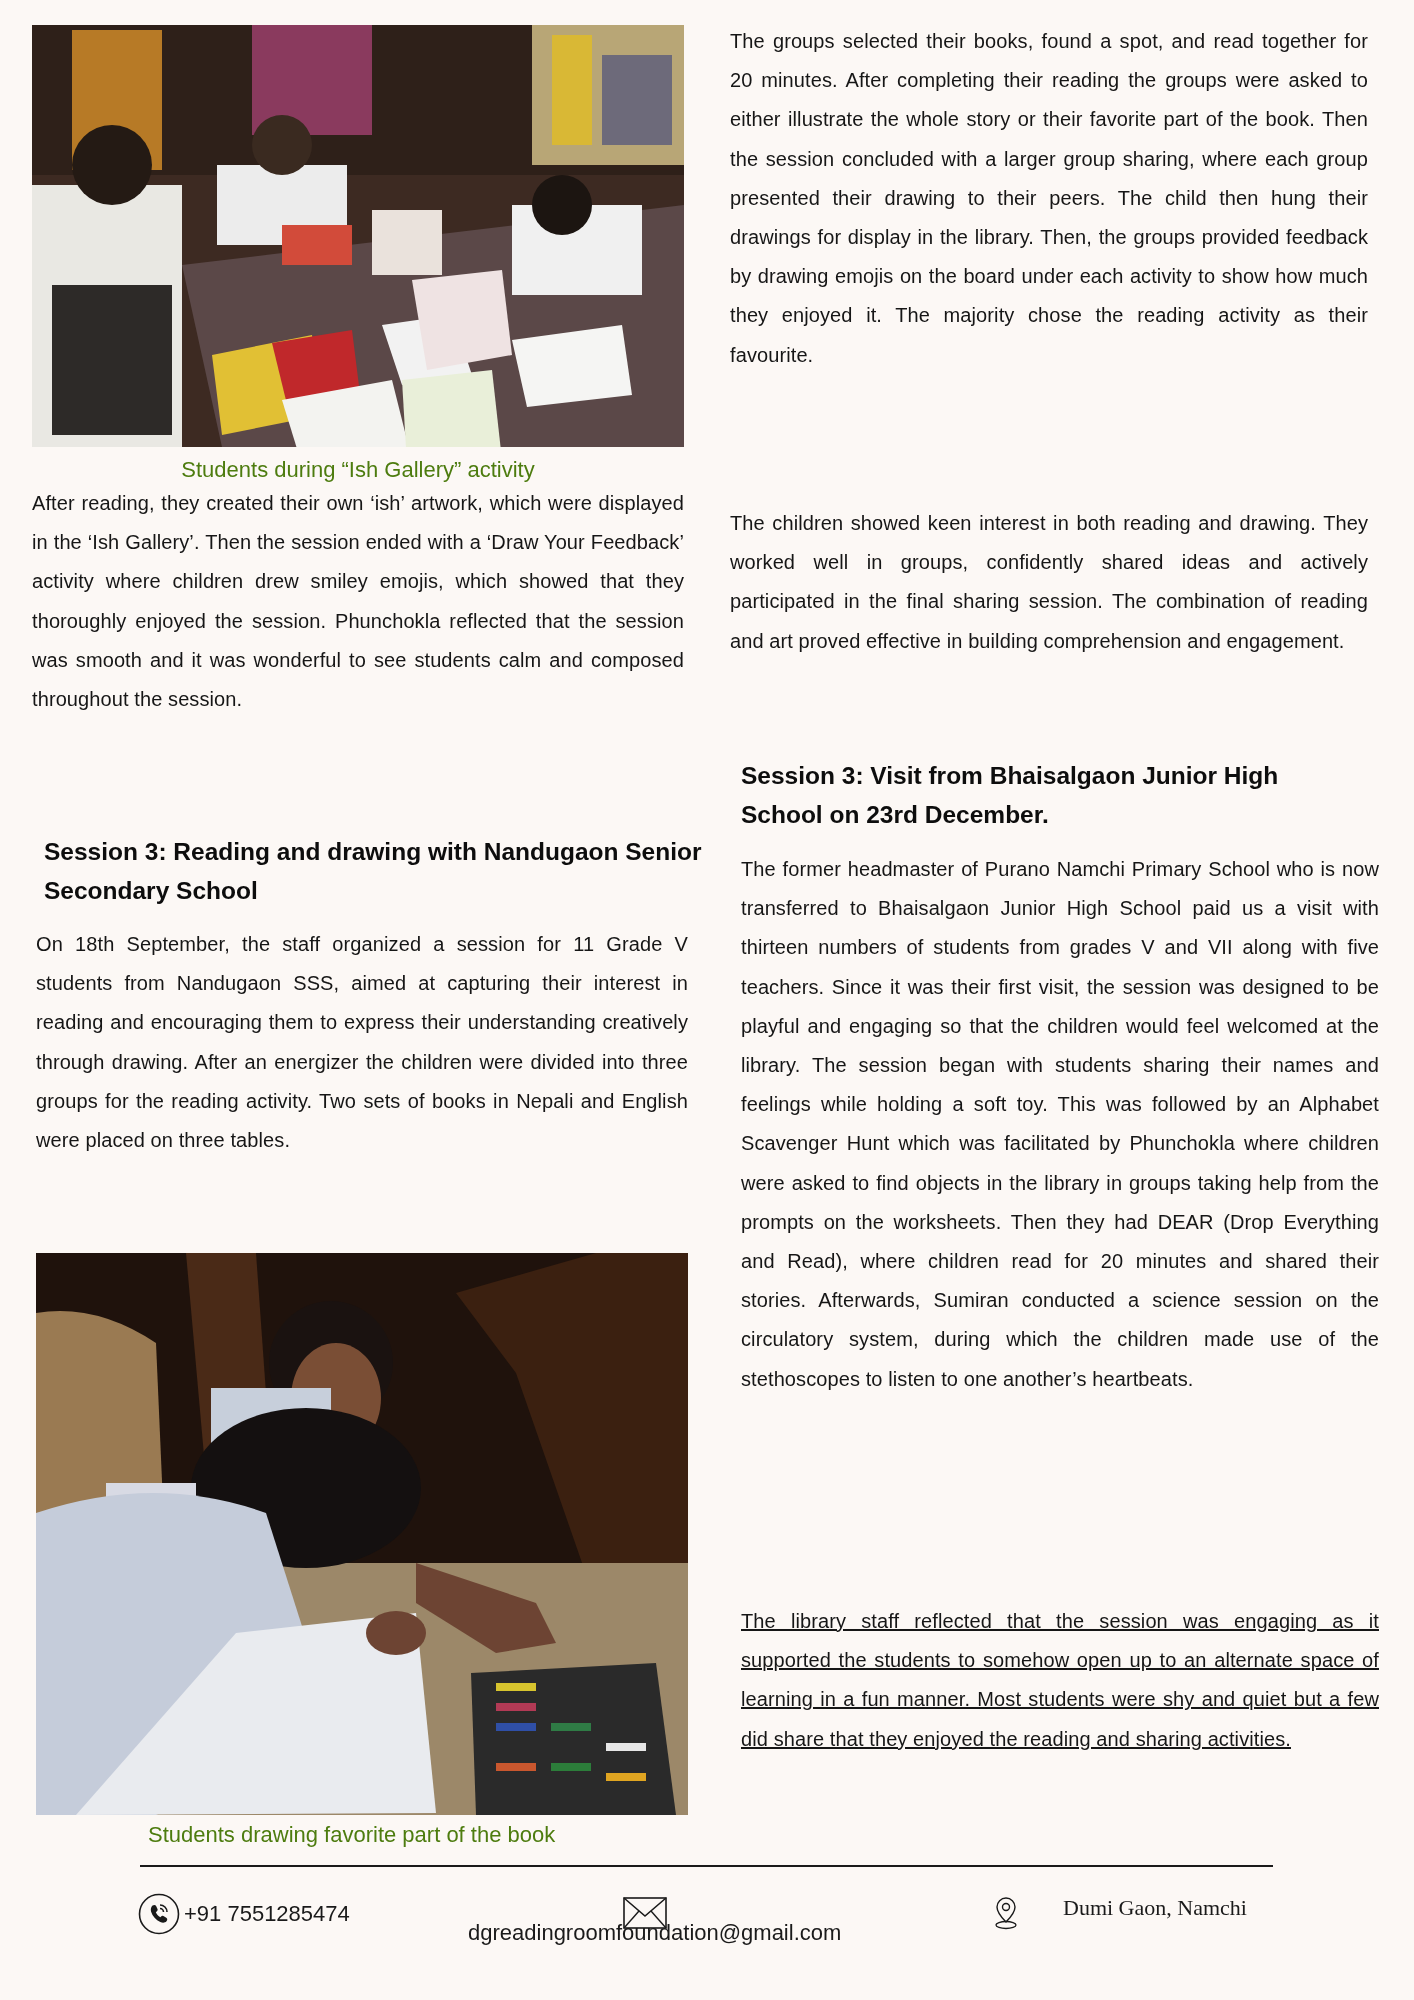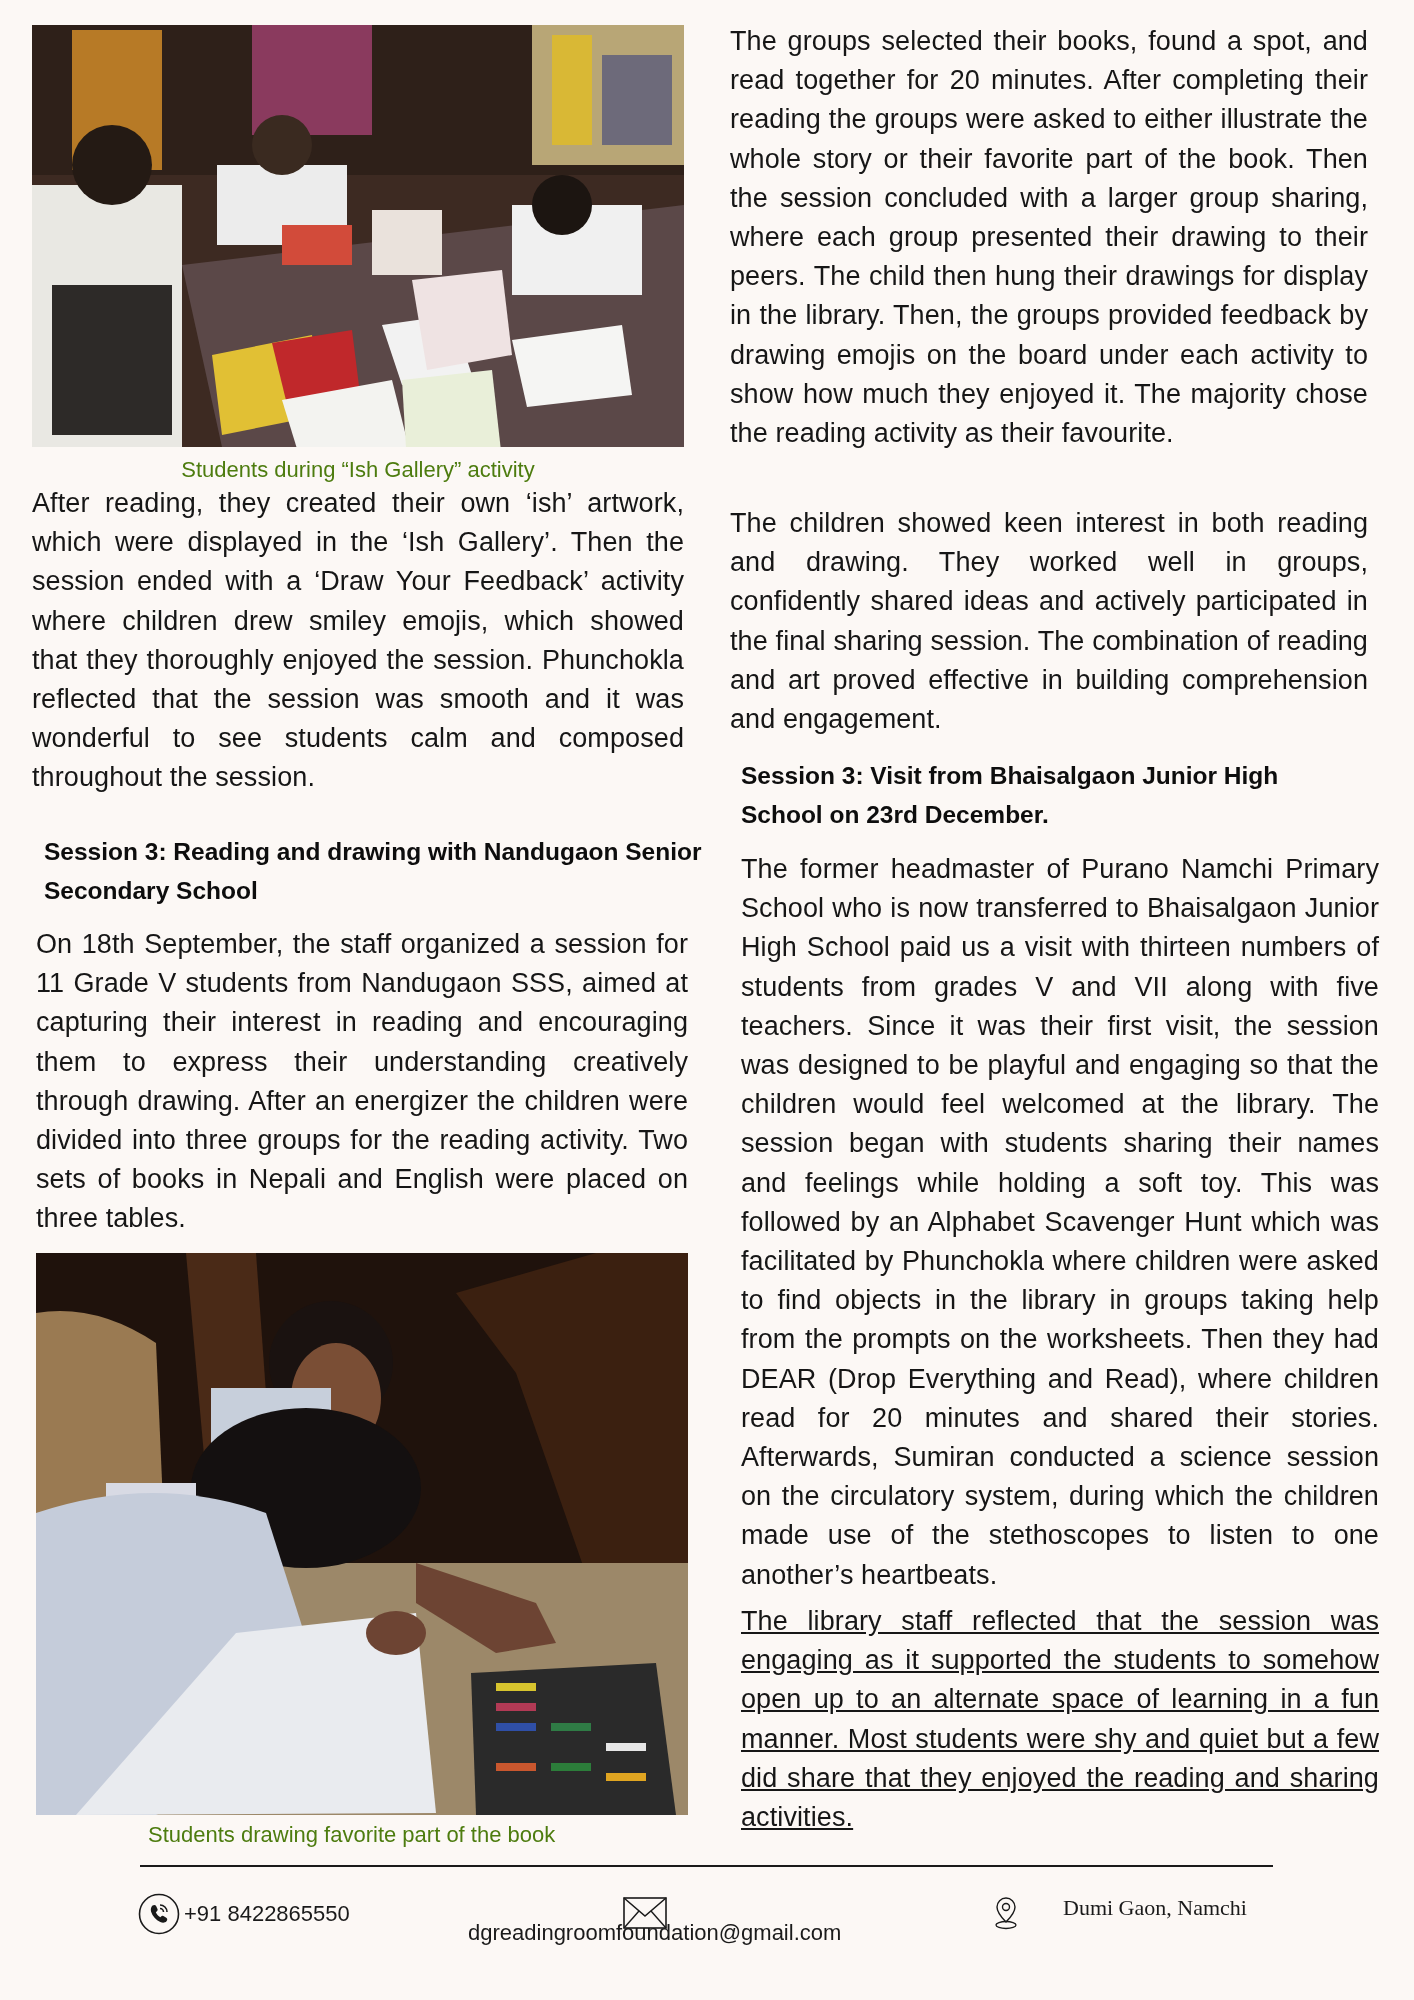--- a/index.html
+++ b/index.html
@@ -1,21 +1,21 @@
 <!DOCTYPE html>
 <html><head>
 <meta charset="utf-8">
 <style>
   * { box-sizing: border-box; margin: 0; padding: 0; }
   html, body { width: 1414px; height: 2000px; background: #fcf8f5; overflow: hidden; }
   body { position: relative; font-family: "Liberation Sans", "DejaVu Sans", sans-serif; color: #1a1a1a; }
 
   .abs { position: absolute; }
   .para {
-    font-size: 27px;
+    font-size: 20px;
     line-height: 39.2px;
     text-align: justify;
     letter-spacing: 0.1px;
     color: #161616;
   }
   .heading {
     font-size: 24.5px;
     line-height: 39px;
     font-weight: bold;
     color: #0d0d0d;
@@ -118,21 +118,21 @@
 
 <div class="abs footer-item" style="left:137px; top:1892px;">
   <span class="icon-wrap" style="width:44px; height:44px;">
     <svg width="42" height="42" viewBox="0 0 42 42">
       <circle cx="21" cy="21" r="19.5" fill="none" stroke="#1a1a1a" stroke-width="1.6"></circle>
       <path d="M14.5,12.5 c1.5,-1 3,-0.8 3.6,0.6 l1.4,3 c0.4,0.9 0.1,1.8 -0.7,2.3 l-1,0.6 c0.6,2.2 2.5,4.3 4.6,5.3 l0.7,-0.9 c0.6,-0.7 1.5,-0.9 2.3,-0.4 l2.9,1.7 c1.2,0.7 1.3,2.3 0.2,3.5 c-1.4,1.6 -3.7,1.9 -6.2,0.8 c-4.4,-2 -7.8,-5.8 -9.2,-10.3 c-0.7,-2.4 -0.1,-4.6 1.4,-6.2 z" fill="#1a1a1a"></path>
       <path d="M22,12 a7,7 0 0 1 7,7" fill="none" stroke="#1a1a1a" stroke-width="1.6"></path>
       <path d="M22,15.5 a3.5,3.5 0 0 1 3.5,3.5" fill="none" stroke="#1a1a1a" stroke-width="1.6"></path>
     </svg>
   </span>
-  <span style="margin-left:3px;">+91 8422865550</span>
+  <span style="margin-left:3px;">+91 7551285474</span>
 </div>
 
 <div class="abs footer-item" style="left:448px; top:1896px;flex-direction:column;">
   <span class="icon-wrap" style="width:46px; height:34px;">
     <svg width="44" height="32" viewBox="0 0 44 32">
       <rect x="1" y="1" width="42" height="30" fill="none" stroke="#1a1a1a" stroke-width="1.6"></rect>
       <polyline points="1,1 22,19 43,1" fill="none" stroke="#1a1a1a" stroke-width="1.6"></polyline>
       <line x1="1" y1="31" x2="16" y2="14" stroke="#1a1a1a" stroke-width="1.4"></line>
       <line x1="43" y1="31" x2="28" y2="14" stroke="#1a1a1a" stroke-width="1.4"></line>
     </svg>

